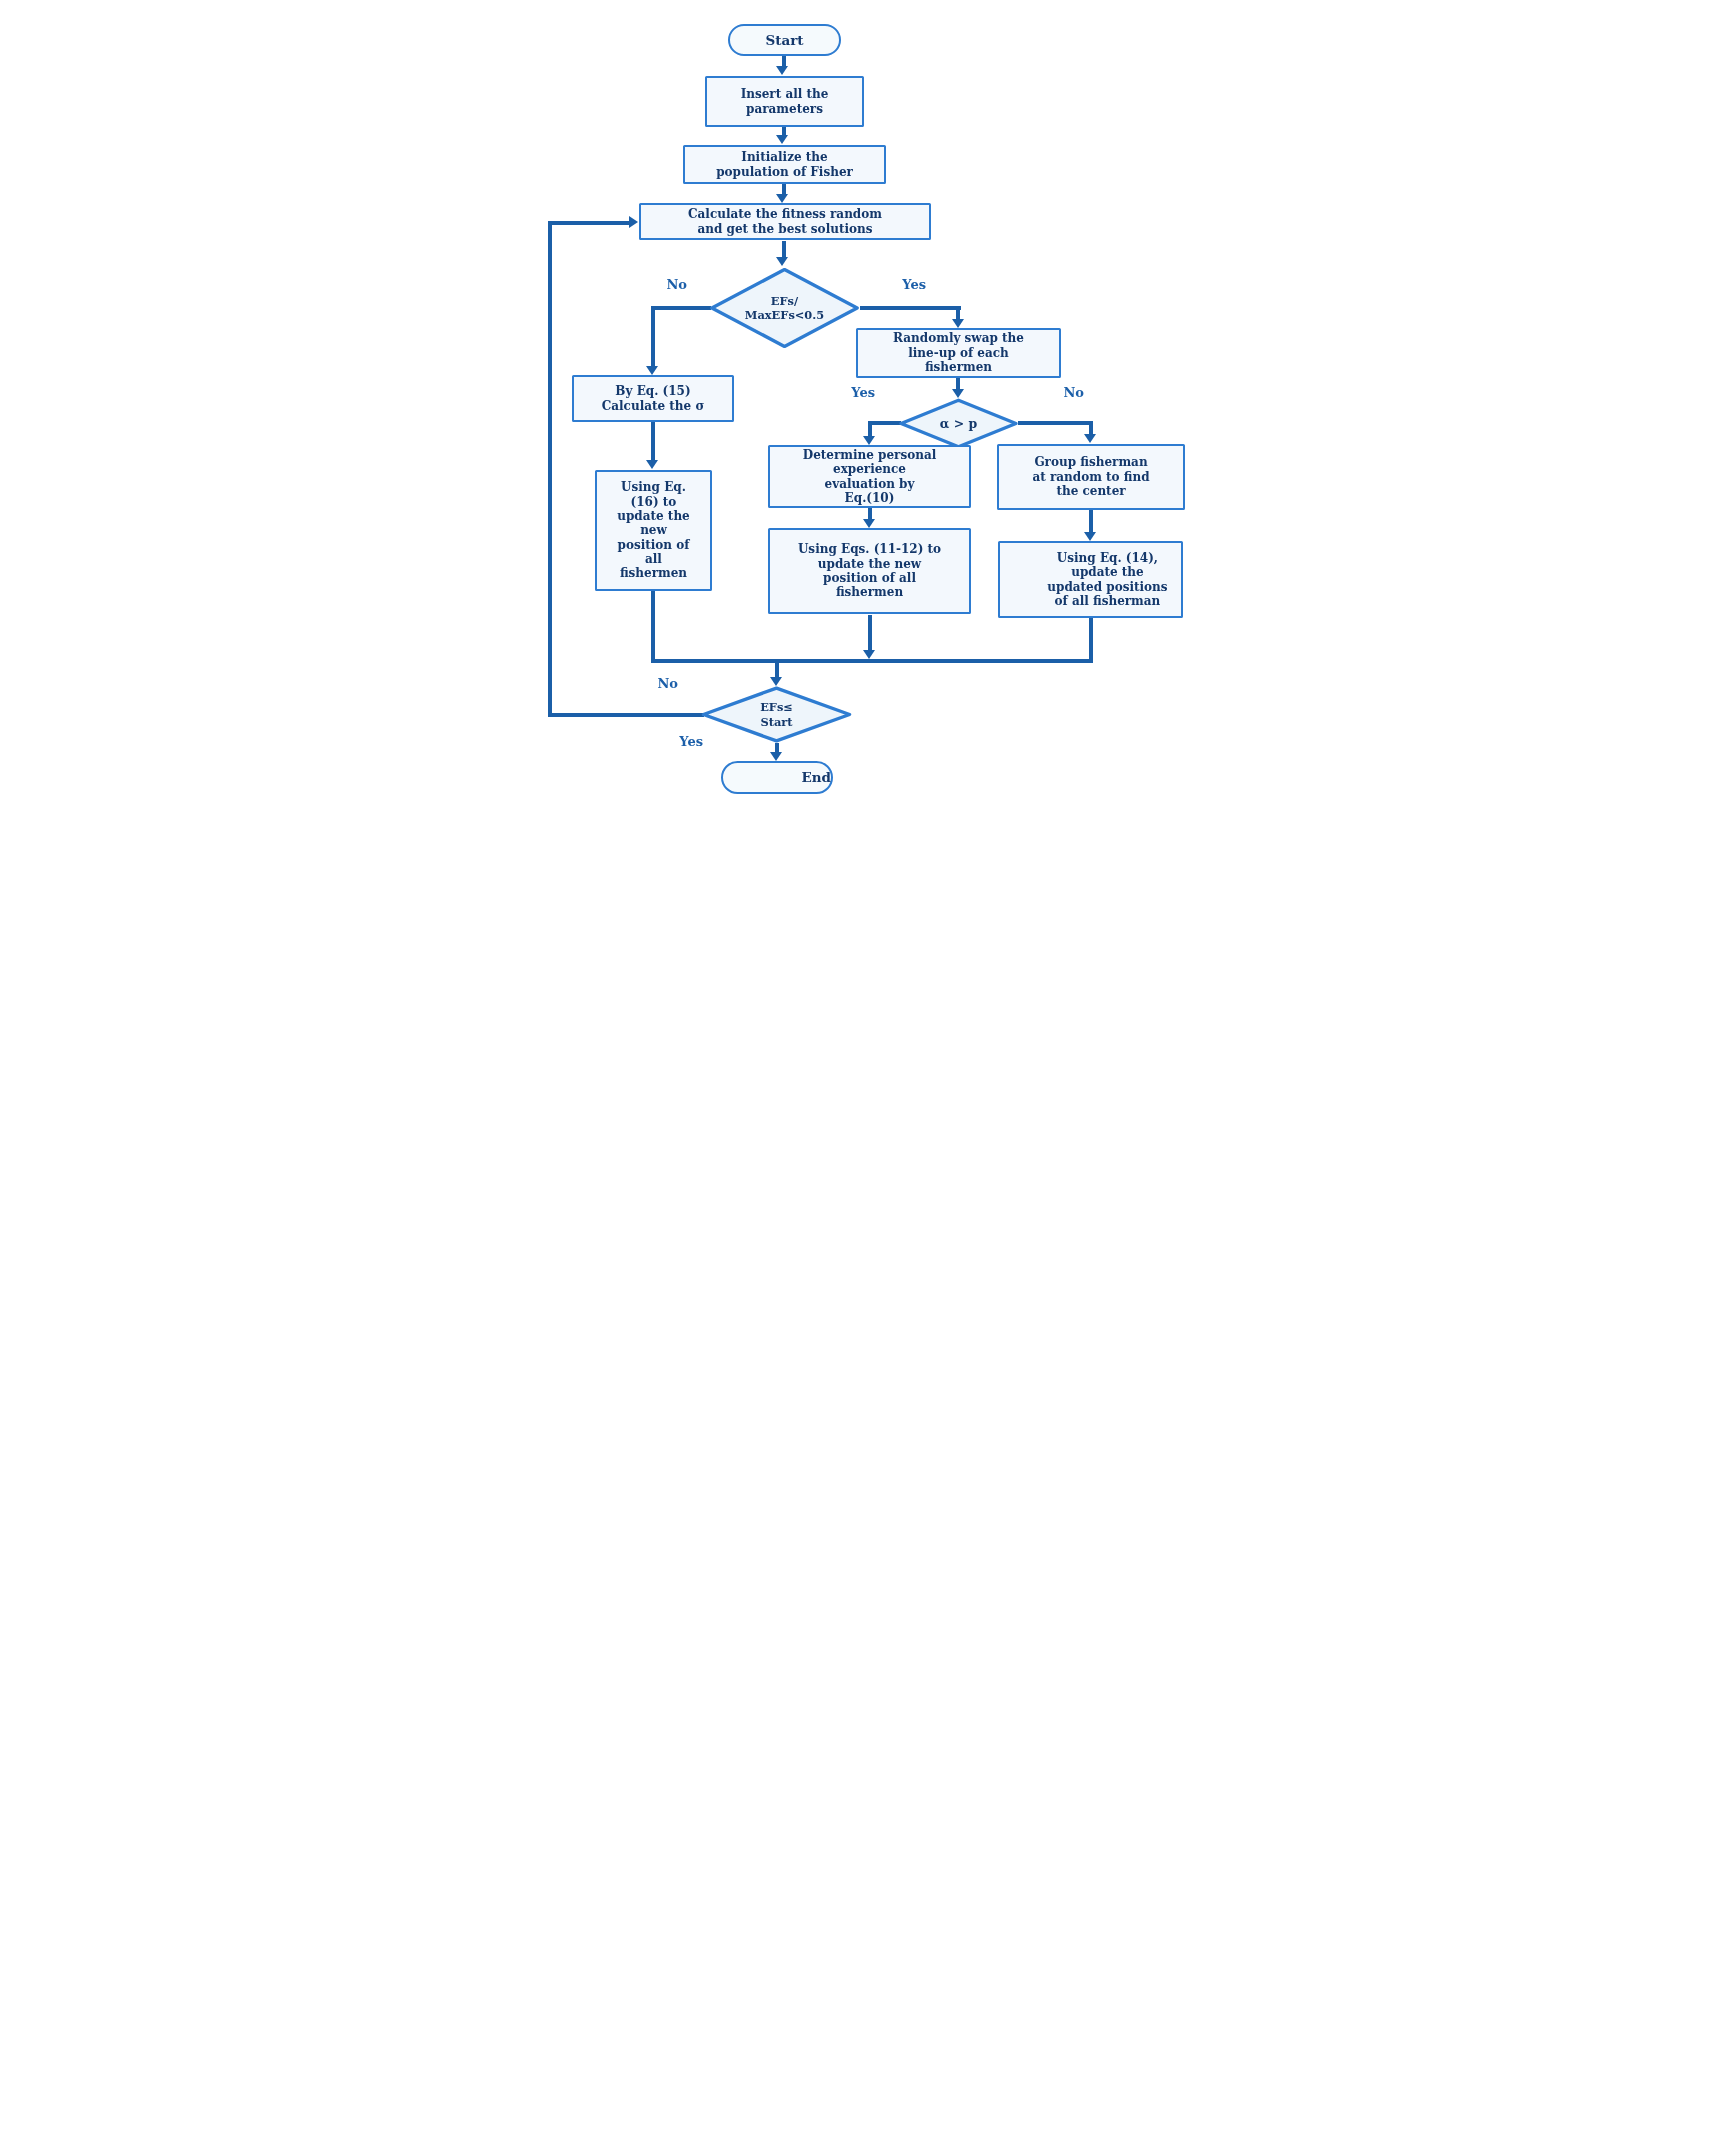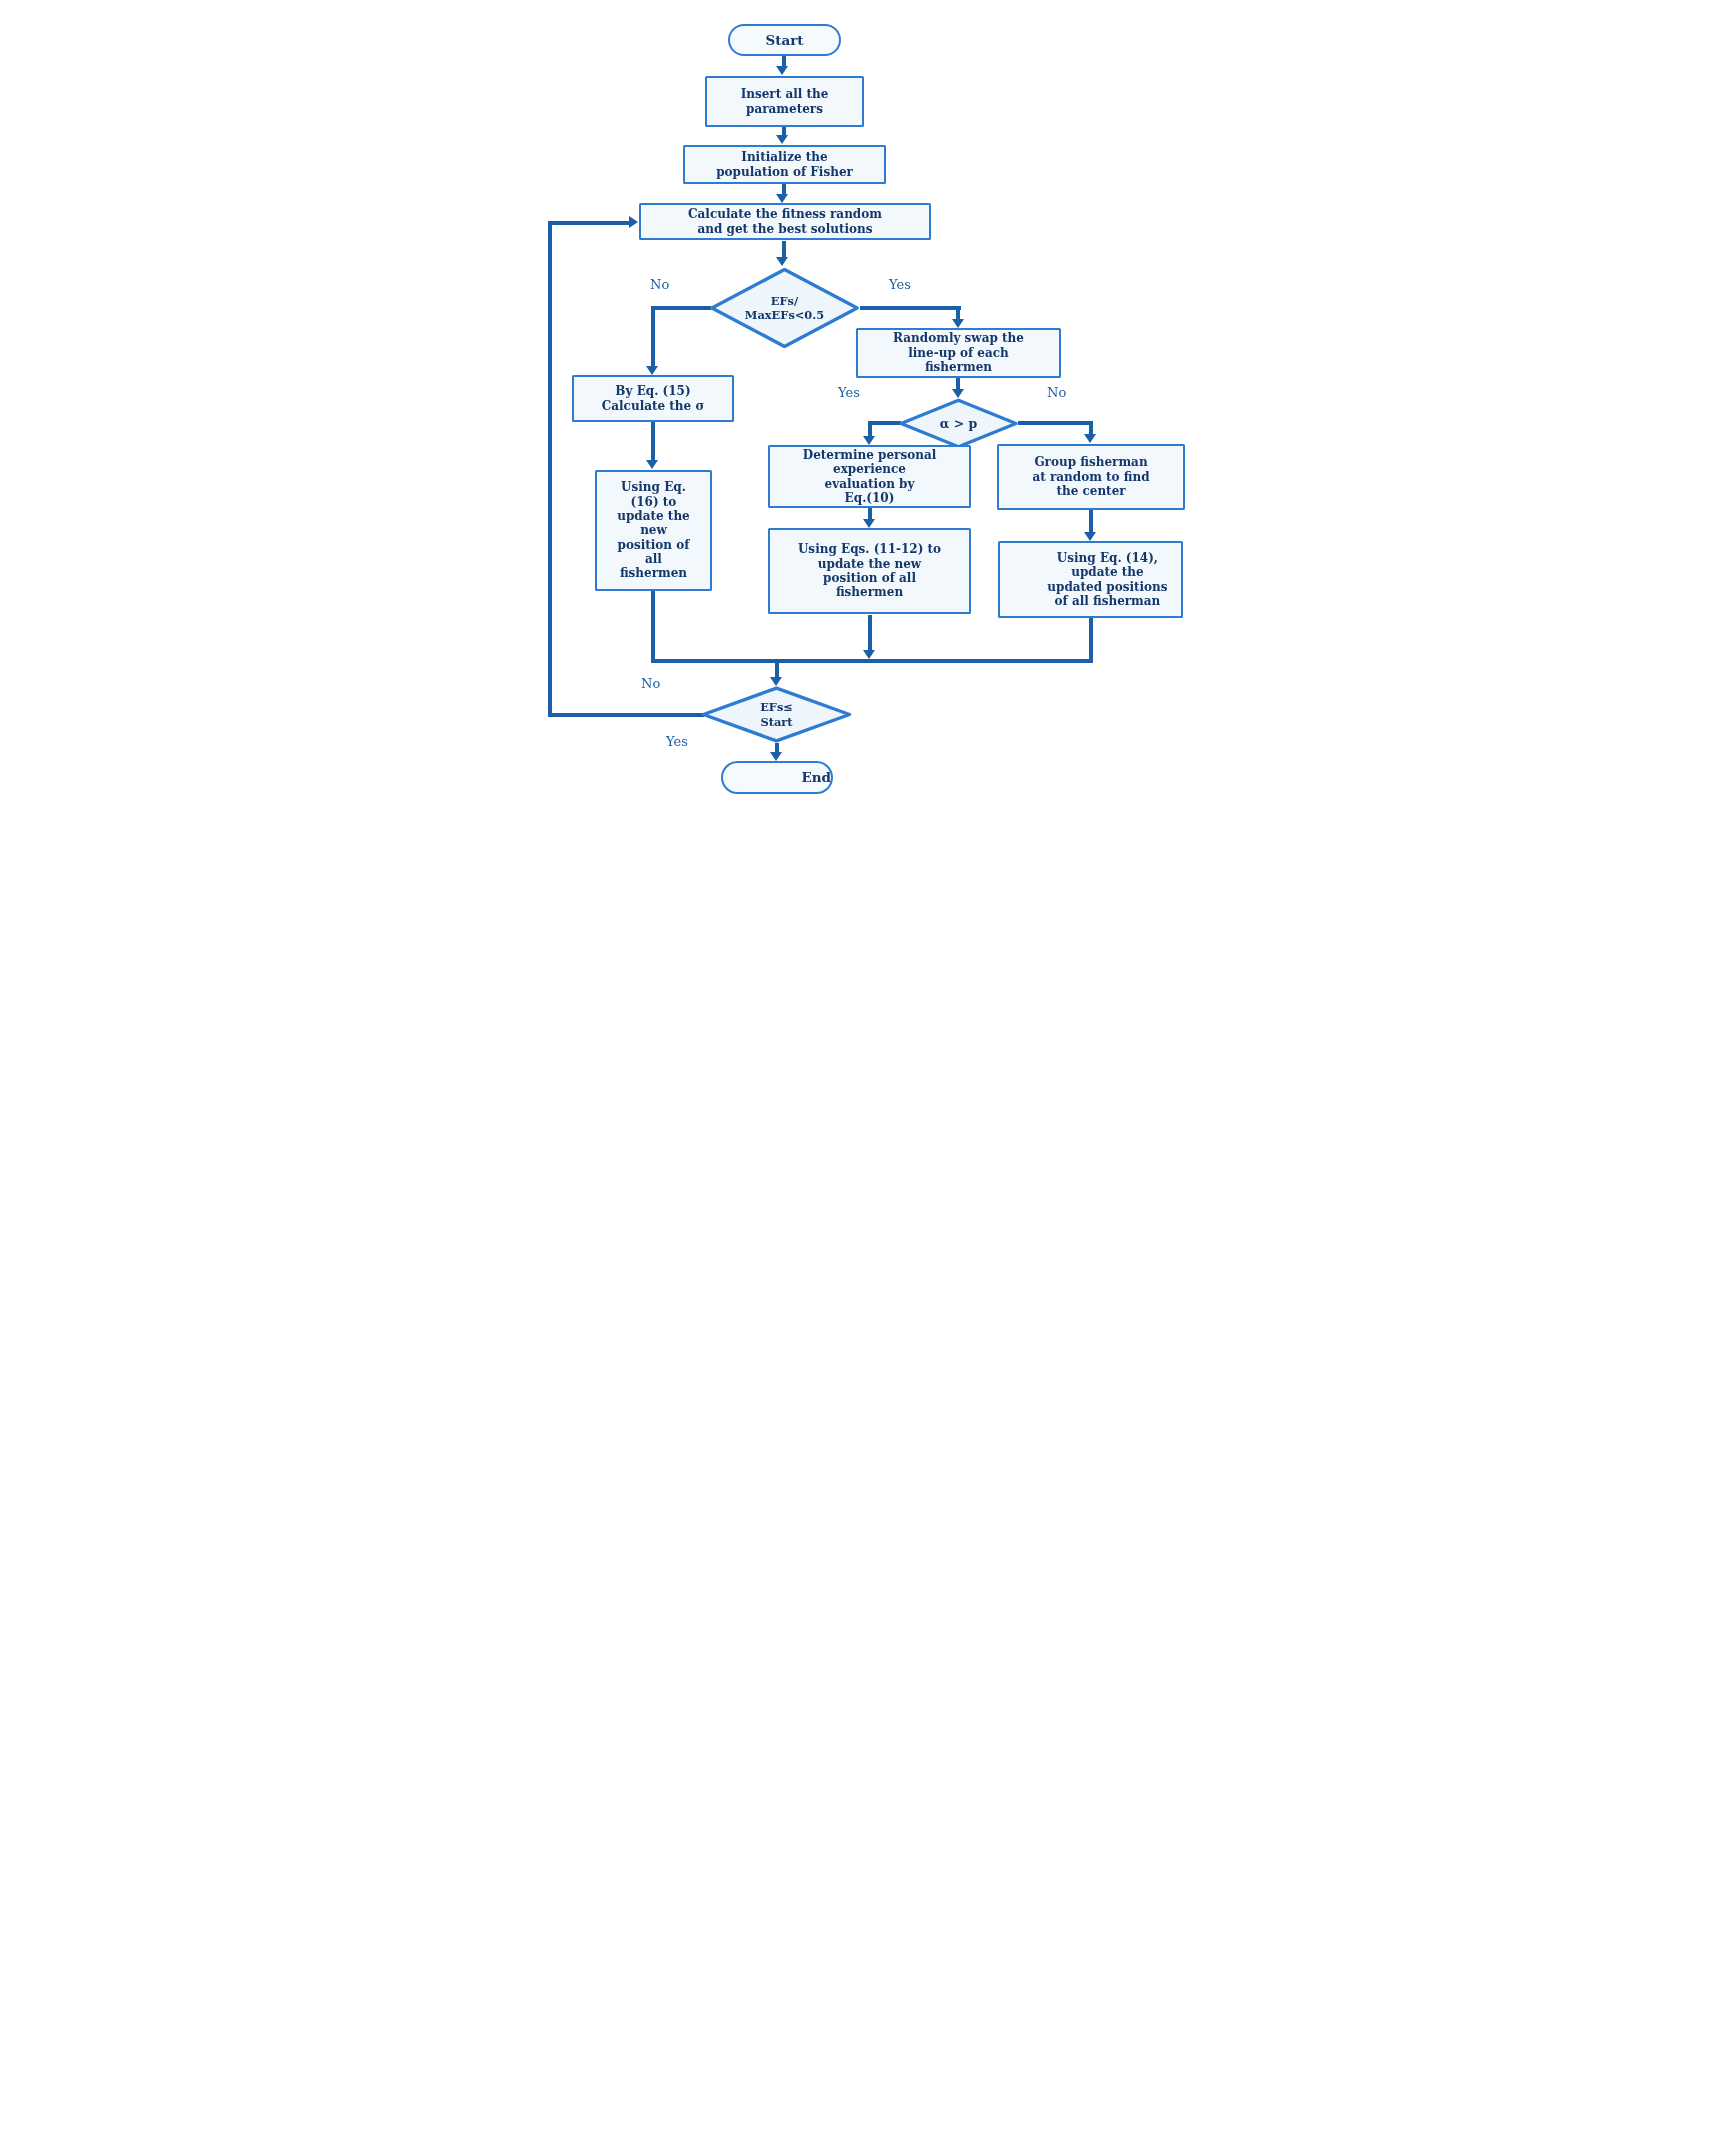--- a/index.html
+++ b/index.html
@@ -27,21 +27,21 @@
   .dia-text{position:absolute;inset:0;display:flex;align-items:center;justify-content:center;
             text-align:center;font-weight:bold;color:var(--text);white-space:pre-line;line-height:1.25;font-size:11.4px;}
 
   
   .vl{position:absolute;width:4.2px;background:var(--line);}
   .hl{position:absolute;height:4.2px;background:var(--line);}
   .hd{position:absolute;width:0;height:0;border-left:6.7px solid transparent;border-right:6.7px solid transparent;border-top:9.3px solid var(--line);}
   .hr{position:absolute;width:0;height:0;border-top:6.7px solid transparent;border-bottom:6.7px solid transparent;border-left:9.3px solid var(--line);}
 
   
-  .elabel{position:absolute;width:37px;text-align:left;font-weight:normal;font-size:13px;color:var(--label);}
+  .elabel{position:absolute;width:37px;text-align:right;font-weight:bold;font-size:13px;color:var(--label);}
 </style>
 </head>
 <body>
 
 <div class="canvas">
 
   <div class="vl" style="left:242px;top:38px;height:29px;"></div>
   <div class="hd" style="left:236px;top:66px;"></div>
 
   <div class="vl" style="left:242px;top:115px;height:22px;"></div>

